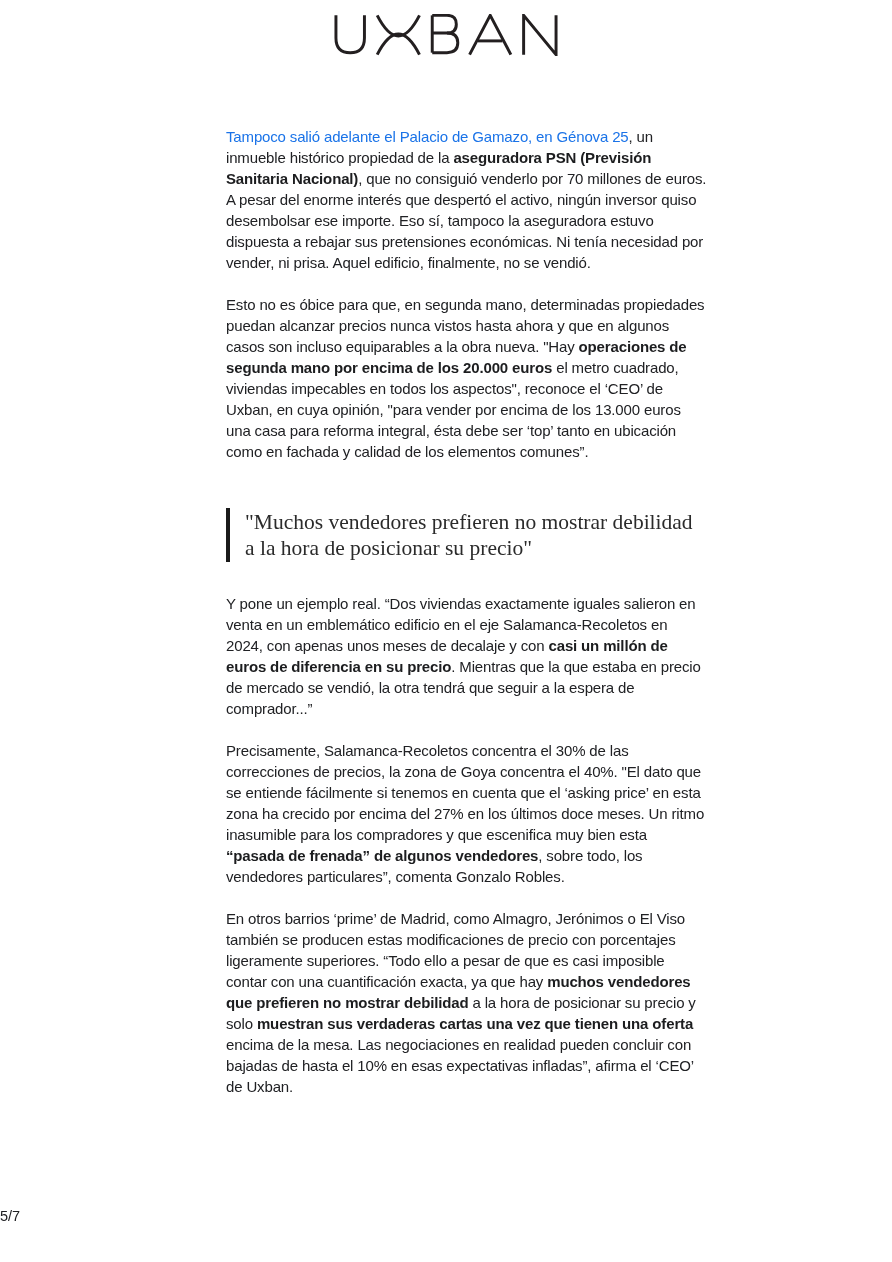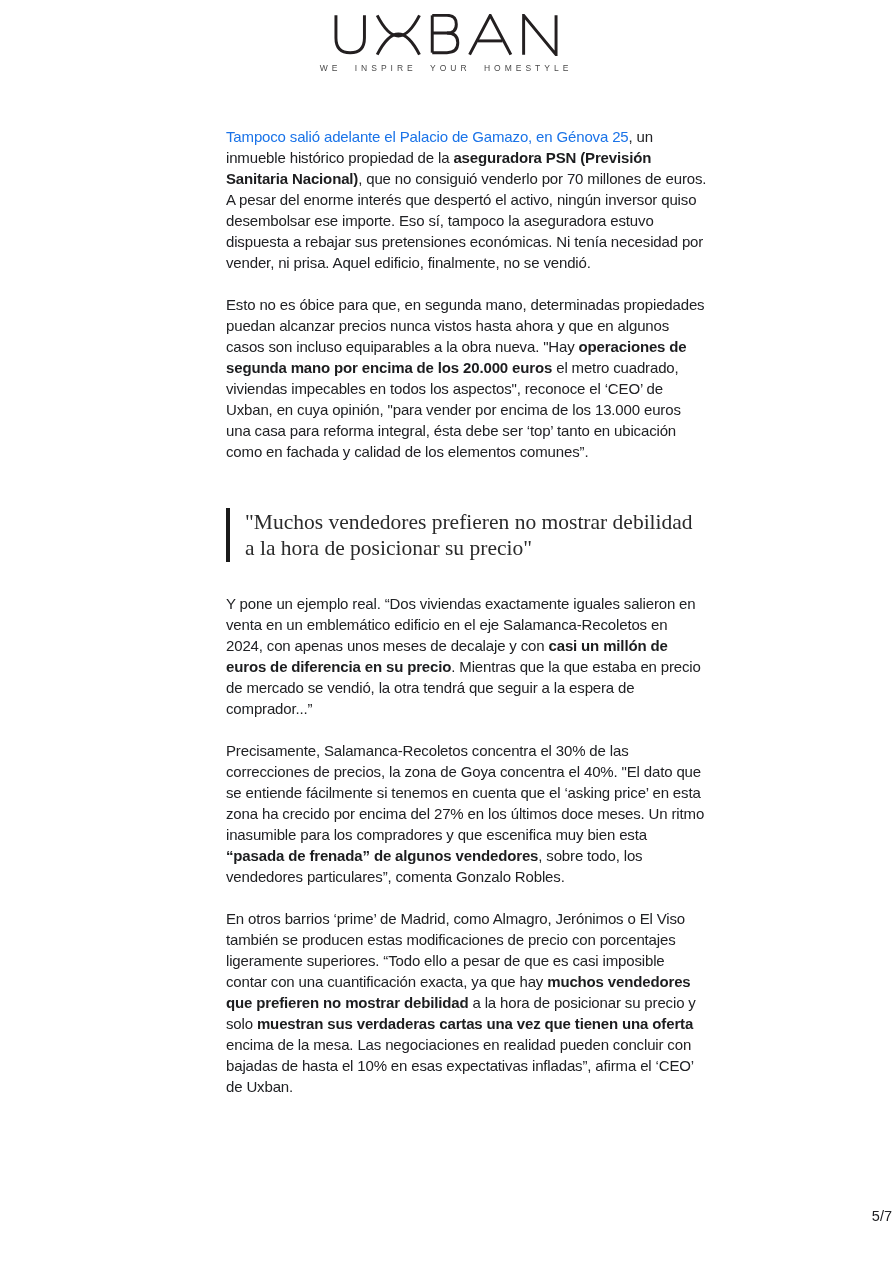--- a/index.html
+++ b/index.html
@@ -72,21 +72,21 @@
     color: #2b2b2b;
     letter-spacing: 0;
   }
 
   
   .page-number {
     position: absolute;
     top: 1208px;
     left: 0;
     width: 100%;
-    text-align: right;
+    text-align: left;
     font-size: 14.5px;
     color: #202124;
   }
 </style>
 </head>
 <body>
 
 <div class="page">
 
   <header class="logo-block">
@@ -99,21 +99,20 @@
 
       <path d="M101,1 V39"></path>
       <path d="M101,1 H116 Q125.5,1 125.5,10 Q125.5,19 116,19 H101"></path>
       <path d="M116,19 Q127,19 127,29 Q127,39 116,39 H101"></path>
 
       <path d="M139,41 L160,1 L181,41"></path>
       <path d="M147.5,27 H172.5"></path>
 
       <path d="M194,41 V1 L227,41 V1"></path>
     </svg>
-    <div class="tagline">WE INSPIRE YOUR HOMESTYLE</div>
   </header>
 
   <main class="content" id="article-body">
       <p><a class="article-link" href="#">Tampoco salió adelante el Palacio de Gamazo, en Génova 25</a><span>, un inmueble histórico propiedad de la </span><strong>aseguradora PSN (Previsión Sanitaria Nacional)</strong><span>, que no consiguió venderlo por 70 millones de euros. A pesar del enorme interés que despertó el activo, ningún inversor quiso desembolsar ese importe. Eso sí, tampoco la aseguradora estuvo dispuesta a rebajar sus pretensiones económicas. Ni tenía necesidad por vender, ni prisa. Aquel edificio, finalmente, no se vendió.</span></p>
       <p><span>Esto no es óbice para que, en segunda mano, determinadas propiedades puedan alcanzar precios nunca vistos hasta ahora y que en algunos casos son incluso equiparables a la obra nueva. "Hay </span><strong>operaciones de segunda mano por encima de los 20.000 euros</strong><span> el metro cuadrado, viviendas impecables en todos los aspectos", reconoce el ‘CEO’ de Uxban, en cuya opinión, "para vender por encima de los 13.000 euros una casa para reforma integral, ésta debe ser ‘top’ tanto en ubicación como en fachada y calidad de los elementos comunes”.</span></p>
       <blockquote class="pull-quote">"Muchos vendedores prefieren no mostrar debilidad a la hora de posicionar su precio"</blockquote>
       <p><span>Y pone un ejemplo real. “Dos viviendas exactamente iguales salieron en venta en un emblemático edificio en el eje Salamanca-Recoletos en 2024, con apenas unos meses de decalaje y con </span><strong>casi un millón de euros de diferencia en su precio</strong><span>. Mientras que la que estaba en precio de mercado se vendió, la otra tendrá que seguir a la espera de comprador...”</span></p>
       <p><span>Precisamente, Salamanca-Recoletos concentra el 30% de las correcciones de precios, la zona de Goya concentra el 40%. "El dato que se entiende fácilmente si tenemos en cuenta que el ‘asking price’ en esta zona ha crecido por encima del 27% en los últimos doce meses. Un ritmo inasumible para los compradores y que escenifica muy bien esta </span><strong>“pasada de frenada” de algunos vendedores</strong><span>, sobre todo, los vendedores particulares”, comenta Gonzalo Robles.</span></p>
       <p><span>En otros barrios ‘prime’ de Madrid, como Almagro, Jerónimos o El Viso también se producen estas modificaciones de precio con porcentajes ligeramente superiores. “Todo ello a pesar de que es casi imposible contar con una cuantificación exacta, ya que hay </span><strong>muchos vendedores que prefieren no mostrar debilidad</strong><span> a la hora de posicionar su precio y solo </span><strong>muestran sus verdaderas cartas una vez que tienen una oferta</strong><span> encima de la mesa. Las negociaciones en realidad pueden concluir con bajadas de hasta el 10% en esas expectativas infladas”, afirma el ‘CEO’ de Uxban.</span></p>
     </main>

